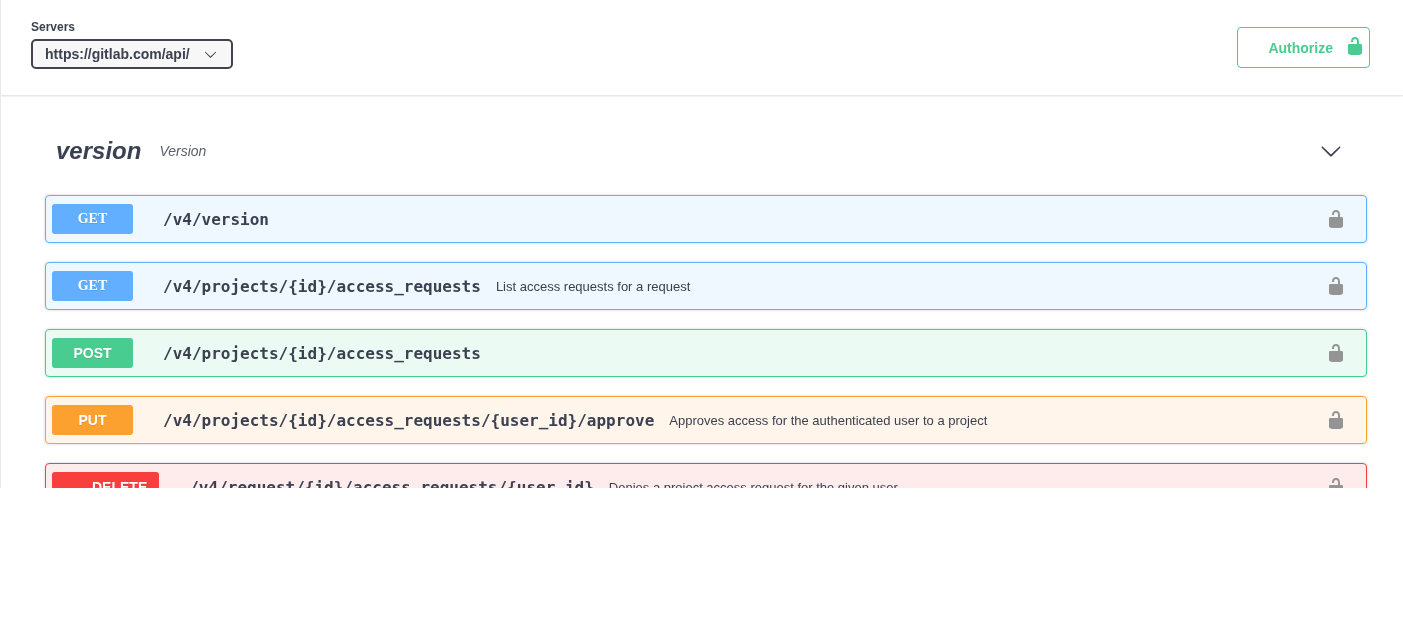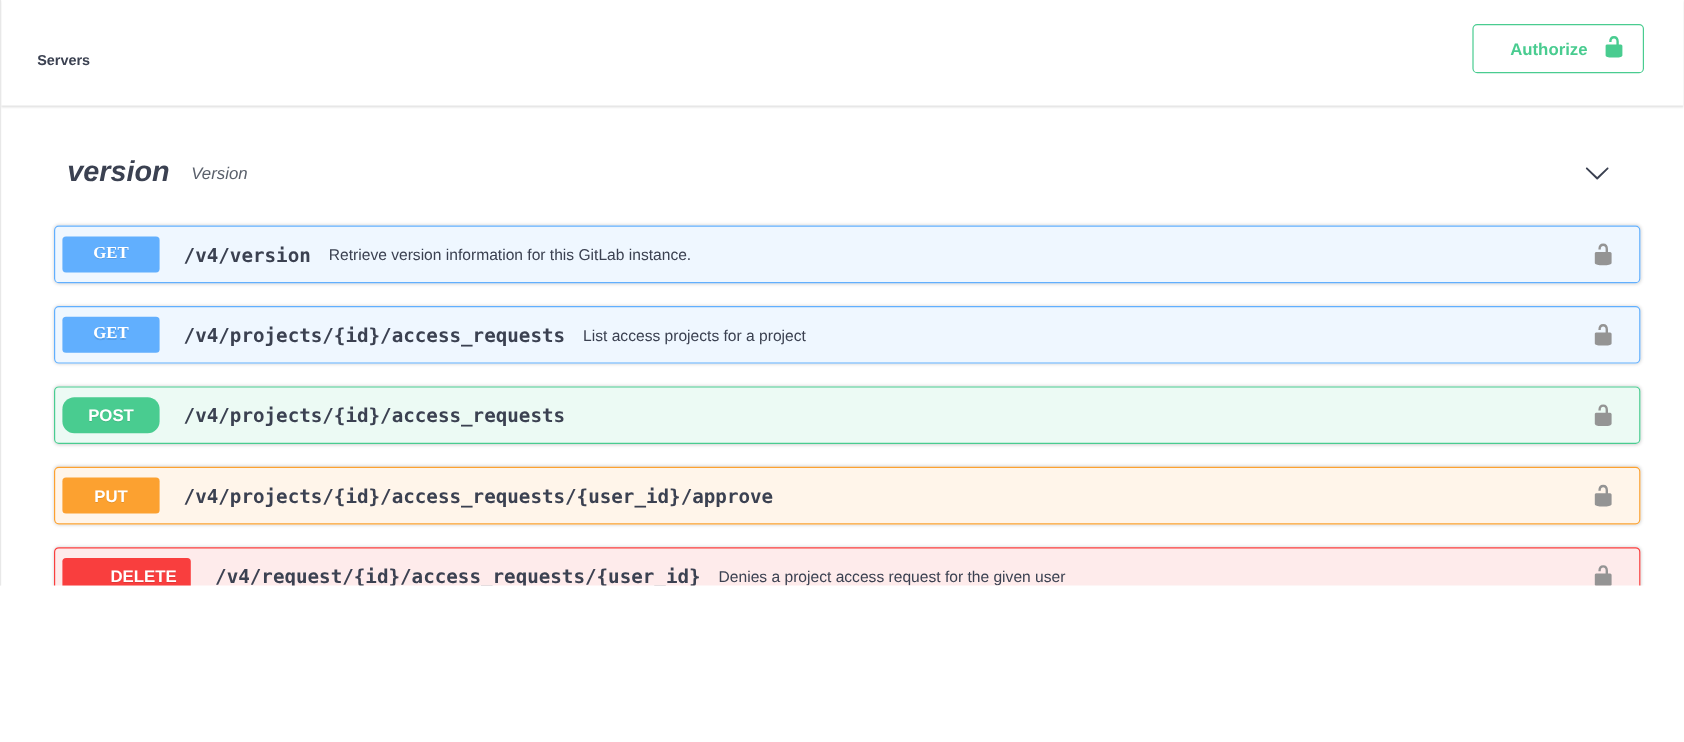--- a/index.html
+++ b/index.html
@@ -24,21 +24,21 @@
     border:2px solid #41444e; border-radius:5px;
     background:#f7f7f7; padding:5px 14px 5px 12px;
     font-size:14px; font-weight:bold; color:#3b4151; cursor:pointer;
   }
   .select-caret svg { display:block; }
 
   .btn-authorize {
     display:inline-flex; align-items:center; gap:12px;
     background:transparent; border:1px solid #49cc90; border-radius:4px;
     color:#49cc90; font-weight:bold; font-size:14px;
-    padding:8px 14px 8px 30px; cursor:pointer; margin-bottom:1px;
+    padding:8px 4px 8px 30px; cursor:pointer; margin-bottom:1px;
     font-family:"Liberation Sans", sans-serif;
   }
   .btn-authorize .lock-svg { fill:#49cc90; }
 
   
   .wrapper { padding:20px 36px 0 44px; }
   .opblock-tag {
     display:flex; align-items:center;
     margin:14px 0 20px; padding:10px 25px 10px 11px;
     cursor:pointer;
@@ -62,53 +62,61 @@
   .method-badge {
     min-width:81px; text-align:center;
     padding:7px 12px; border-radius:3px;
     color:#fff; font-weight:bold; font-size:14px;
     text-shadow:0 1px 0 rgba(0,0,0,.1);
     flex-shrink:0;
   }
   .op-path {
     font-family:"DejaVu Sans Mono","Liberation Mono",monospace;
     font-weight:bold; font-size:16px; color:#3b4151;
-    margin-left:20px; white-space:nowrap;
+    margin-left:30px; white-space:nowrap;
   }
   .op-summary { font-size:13px; color:#3b4151; margin-left:15px; white-space:nowrap; }
   .lock-button {
     margin-left:auto; background:none; border:none; cursor:pointer;
     display:flex; align-items:center; padding:0;
   }
   .lock-button .lock-svg { fill:#949494; }
 
   .op-get    { border-color:#61affe; background:rgba(97,175,254,.1); }
   .op-get    .method-badge { background:#61affe;font-family:Liberation Serif, serif; }
   .op-post   { border-color:#49cc90; background:rgba(73,204,144,.1); }
-  .op-post   .method-badge { background:#49cc90;border-radius:10px; }
+  .op-post   .method-badge { background:#49cc90; }
   .op-put    { border-color:#fca130; background:rgba(252,161,48,.1); }
   .op-put    .method-badge { background:#fca130; }
   .op-delete { border-color:#f93e3e; background:rgba(249,62,62,.1); }
   .op-delete .method-badge { background:#f93e3e;padding-left:40px; }
 
   .next-row-partial {
     height:6px; margin-top:-15px;
     border:1px solid rgba(0,0,0,.22); border-bottom:none;
     border-radius:4px 4px 0 0;
     background:#f4f9f6;
   }
 </style>
 </head>
 <body>
 
 <div class="page">
 
   <div class="scheme-container">
     <div>
       <label class="servers-label">Servers</label>
+      <div class="server-select">
+        <span>https://gitlab.com/api/</span>
+        <span class="select-caret">
+          <svg width="13" height="13" viewBox="0 0 20 20">
+              <path fill="#3b4151" d="M17.418 6.109c.272-.268.709-.268.979 0s.271.701 0 .969l-7.908 7.83c-.27.268-.707.268-.979 0l-7.908-7.83c-.27-.268-.27-.701 0-.969.271-.268.709-.268.979 0L10 13.25l7.418-7.141z"></path>
+            </svg>
+        </span>
+      </div>
     </div>
     <button class="btn-authorize">
       <span>Authorize</span>
       <span>
         <svg class="lock-svg" width="20" height="20" viewBox="0 0 20 20">
             <path d="M15.8 8H14V5.6C14 2.703 12.665 1 10 1 7.334 1 6 2.703 6 5.6V6h2v-.801C8 3.754 8.797 3 10 3c1.203 0 2 .754 2 2.199V8H4c-.553 0-1 .646-1 1.199V17c0 .549.428 1.139.951 1.307l1.197.387C5.672 18.861 6.55 19 7.1 19h5.8c.549 0 1.428-.139 1.951-.307l1.196-.387c.524-.167.953-.757.953-1.306V9.199C17 8.646 16.352 8 15.8 8z"></path>
           </svg>
       </span>
     </button>
   </div>
@@ -121,56 +129,56 @@
       <span class="tag-arrow">
         <svg width="22" height="22" viewBox="0 0 20 20">
               <path d="M17.418 6.109c.272-.268.709-.268.979 0s.271.701 0 .969l-7.908 7.83c-.27.268-.707.268-.979 0l-7.908-7.83c-.27-.268-.27-.701 0-.969.271-.268.709-.268.979 0L10 13.25l7.418-7.141z"></path>
             </svg>
       </span>
     </div>
     <div>
   <div class="opblock op-get">
     <span class="method-badge">GET</span>
     <span class="op-path">/v4/version</span>
-    <span class="op-summary">Retrieve version information for this GitLab instance.</span>
     <button class="lock-button">
       <svg class="lock-svg" width="20" height="20" viewBox="0 0 20 20">
                 <path d="M15.8 8H14V5.6C14 2.703 12.665 1 10 1 7.334 1 6 2.703 6 5.6V6h2v-.801C8 3.754 8.797 3 10 3c1.203 0 2 .754 2 2.199V8H4c-.553 0-1 .646-1 1.199V17c0 .549.428 1.139.951 1.307l1.197.387C5.672 18.861 6.55 19 7.1 19h5.8c.549 0 1.428-.139 1.951-.307l1.196-.387c.524-.167.953-.757.953-1.306V9.199C17 8.646 16.352 8 15.8 8z"></path>
               </svg>
     </button>
   </div>
 </div>
   </div>
 
   <div class="section-block">
     <div>
   <div class="opblock op-get">
     <span class="method-badge">GET</span>
     <span class="op-path">/v4/projects/{id}/access_requests</span>
-    <span class="op-summary">List access projects for a project</span>
+    <span class="op-summary">List access requests for a request</span>
     <button class="lock-button">
       <svg class="lock-svg" width="20" height="20" viewBox="0 0 20 20">
                 <path d="M15.8 8H14V5.6C14 2.703 12.665 1 10 1 7.334 1 6 2.703 6 5.6V6h2v-.801C8 3.754 8.797 3 10 3c1.203 0 2 .754 2 2.199V8H4c-.553 0-1 .646-1 1.199V17c0 .549.428 1.139.951 1.307l1.197.387C5.672 18.861 6.55 19 7.1 19h5.8c.549 0 1.428-.139 1.951-.307l1.196-.387c.524-.167.953-.757.953-1.306V9.199C17 8.646 16.352 8 15.8 8z"></path>
               </svg>
     </button>
   </div>
 
   <div class="opblock op-post">
     <span class="method-badge">POST</span>
     <span class="op-path">/v4/projects/{id}/access_requests</span>
     <button class="lock-button">
       <svg class="lock-svg" width="20" height="20" viewBox="0 0 20 20">
                 <path d="M15.8 8H14V5.6C14 2.703 12.665 1 10 1 7.334 1 6 2.703 6 5.6V6h2v-.801C8 3.754 8.797 3 10 3c1.203 0 2 .754 2 2.199V8H4c-.553 0-1 .646-1 1.199V17c0 .549.428 1.139.951 1.307l1.197.387C5.672 18.861 6.55 19 7.1 19h5.8c.549 0 1.428-.139 1.951-.307l1.196-.387c.524-.167.953-.757.953-1.306V9.199C17 8.646 16.352 8 15.8 8z"></path>
               </svg>
     </button>
   </div>
 
   <div class="opblock op-put">
     <span class="method-badge">PUT</span>
     <span class="op-path">/v4/projects/{id}/access_requests/{user_id}/approve</span>
+    <span class="op-summary">Approves access for the authenticated user to a project</span>
     <button class="lock-button">
       <svg class="lock-svg" width="20" height="20" viewBox="0 0 20 20">
                 <path d="M15.8 8H14V5.6C14 2.703 12.665 1 10 1 7.334 1 6 2.703 6 5.6V6h2v-.801C8 3.754 8.797 3 10 3c1.203 0 2 .754 2 2.199V8H4c-.553 0-1 .646-1 1.199V17c0 .549.428 1.139.951 1.307l1.197.387C5.672 18.861 6.55 19 7.1 19h5.8c.549 0 1.428-.139 1.951-.307l1.196-.387c.524-.167.953-.757.953-1.306V9.199C17 8.646 16.352 8 15.8 8z"></path>
               </svg>
     </button>
   </div>
 
   <div class="opblock op-delete">
     <span class="method-badge">DELETE</span>
     <span class="op-path">/v4/request/{id}/access_requests/{user_id}</span>

